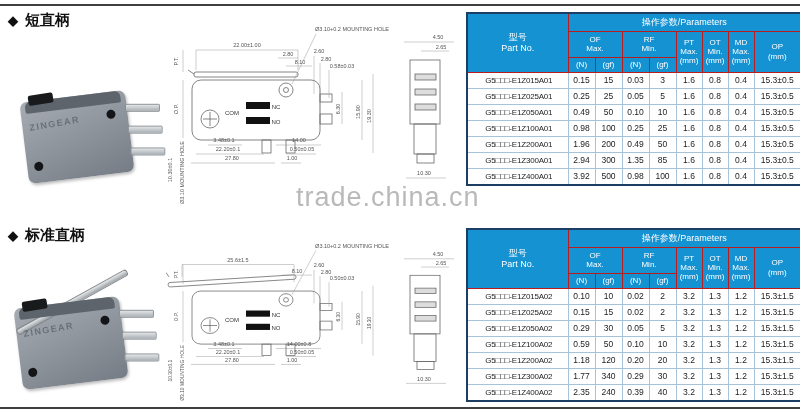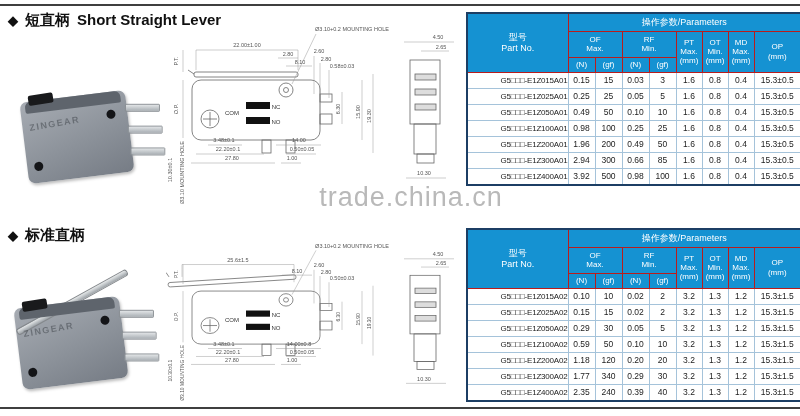--- a/index.html
+++ b/index.html
@@ -9,21 +9,21 @@
     font-family:"Liberation Sans", sans-serif; color:#222;
   }
   .rule { position:absolute; left:0; width:800px; height:2px; background:#3f3f3f; }
   .rule.top { top:4px; } .rule.bottom { top:407px; }
 
   .sec-title { position:absolute; display:flex; align-items:baseline; gap:7px;
     font-weight:bold; font-size:15px; color:#101010; }
   .sec-title .dia { font-size:13px; }
   .sec-title-1 { left:8px; top:11px; } .sec-title-2 { left:8px; top:226px; }
 
-  .watermark { position:absolute; left:296px; top:182px; width:230px; text-align:center;
+  .watermark { position:absolute; left:296px; top:182px; width:230px; text-align:left;
     font-size:27px; color:#b9b9b9; letter-spacing:1px; }
 
   
   .photo { position:absolute; }
   .photo-1 { left:12px; top:70px; width:150px; height:132px; }
   .photo-2 { left:6px;  top:276px; width:158px; height:136px; }
   .sw { position:absolute; left:12px; top:26px; width:106px; height:82px;
     background:linear-gradient(160deg,#a7acb3 0%,#8c929a 55%,#767c85 100%);
     border-radius:7px; transform:rotate(-7deg);
     box-shadow:1px 2px 3px rgba(0,0,0,.25); }
@@ -59,32 +59,31 @@
   .spec-1 { top:12px; } .spec-2 { top:228px; }
   .spec th { background:#1592d2; color:#fff; font-weight:normal;
     border:1px solid #b91c1c; white-space:pre-line; line-height:1.15;
     font-size:8px; padding:0; }
   .spec th.params-h { font-size:9px; height:18px; }
   .spec th.part-h   { font-size:9px; }
   .spec tr.mid th { height:26px;margin-left:40px; }
   .spec tr.unit th { height:15px; }
   .spec td { border:1px solid #a5c3da; font-size:8.5px; text-align:center;
     height:15px; line-height:15px; white-space:nowrap; overflow:hidden; color:#1c1c1c; }
-  .spec td.part { font-size:8px; text-align:right; padding-left:2px; letter-spacing:-0.2px; }
+  .spec td.part { font-size:8px; text-align:center; padding-left:2px; letter-spacing:-0.2px; }
 </style>
 </head>
 <body>
 
 <div class="rule top"></div>
 <div class="rule bottom"></div>
 
 <div class="sec-title sec-title-1">
   <span class="dia">◆</span>
   <span>短直柄</span>
-  <span>Short Straight Lever</span>
 </div>
 
 <div class="photo photo-1">
   <div class="sw">
     <div class="sw-topstrip"></div>
     <div class="sw-btn"></div>
     <div class="hole hole-bl"></div>
     <div class="hole hole-tr"></div>
     <div class="brand">ZINGEAR</div>
     <div class="term term-1"></div>
@@ -270,21 +269,21 @@
         <td class="val">50</td>
         <td class="val">1.6</td>
         <td class="val">0.8</td>
         <td class="val">0.4</td>
         <td class="val">15.3±0.5</td>
       </tr>
       <tr>
         <td class="part">G5□□□-E1Z300A01</td>
         <td class="val">2.94</td>
         <td class="val">300</td>
-        <td class="val">0.66</td>
+        <td class="val">1.35</td>
         <td class="val">85</td>
         <td class="val">1.6</td>
         <td class="val">0.8</td>
         <td class="val">0.4</td>
         <td class="val">15.3±0.5</td>
       </tr>
       <tr>
         <td class="part">G5□□□-E1Z400A01</td>
         <td class="val">3.92</td>
         <td class="val">500</td>

